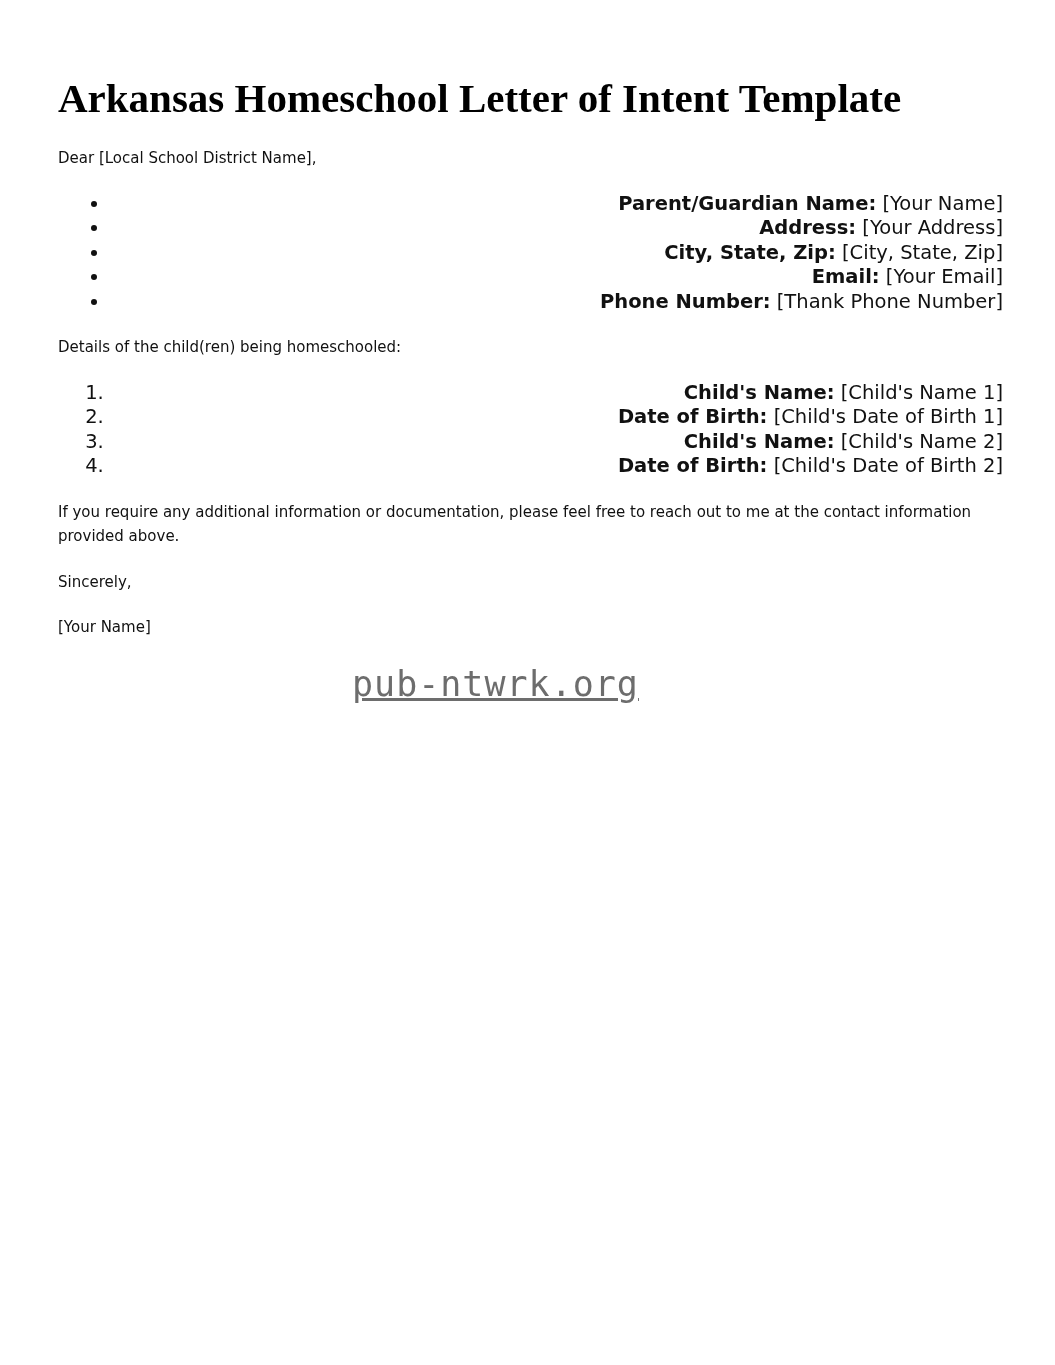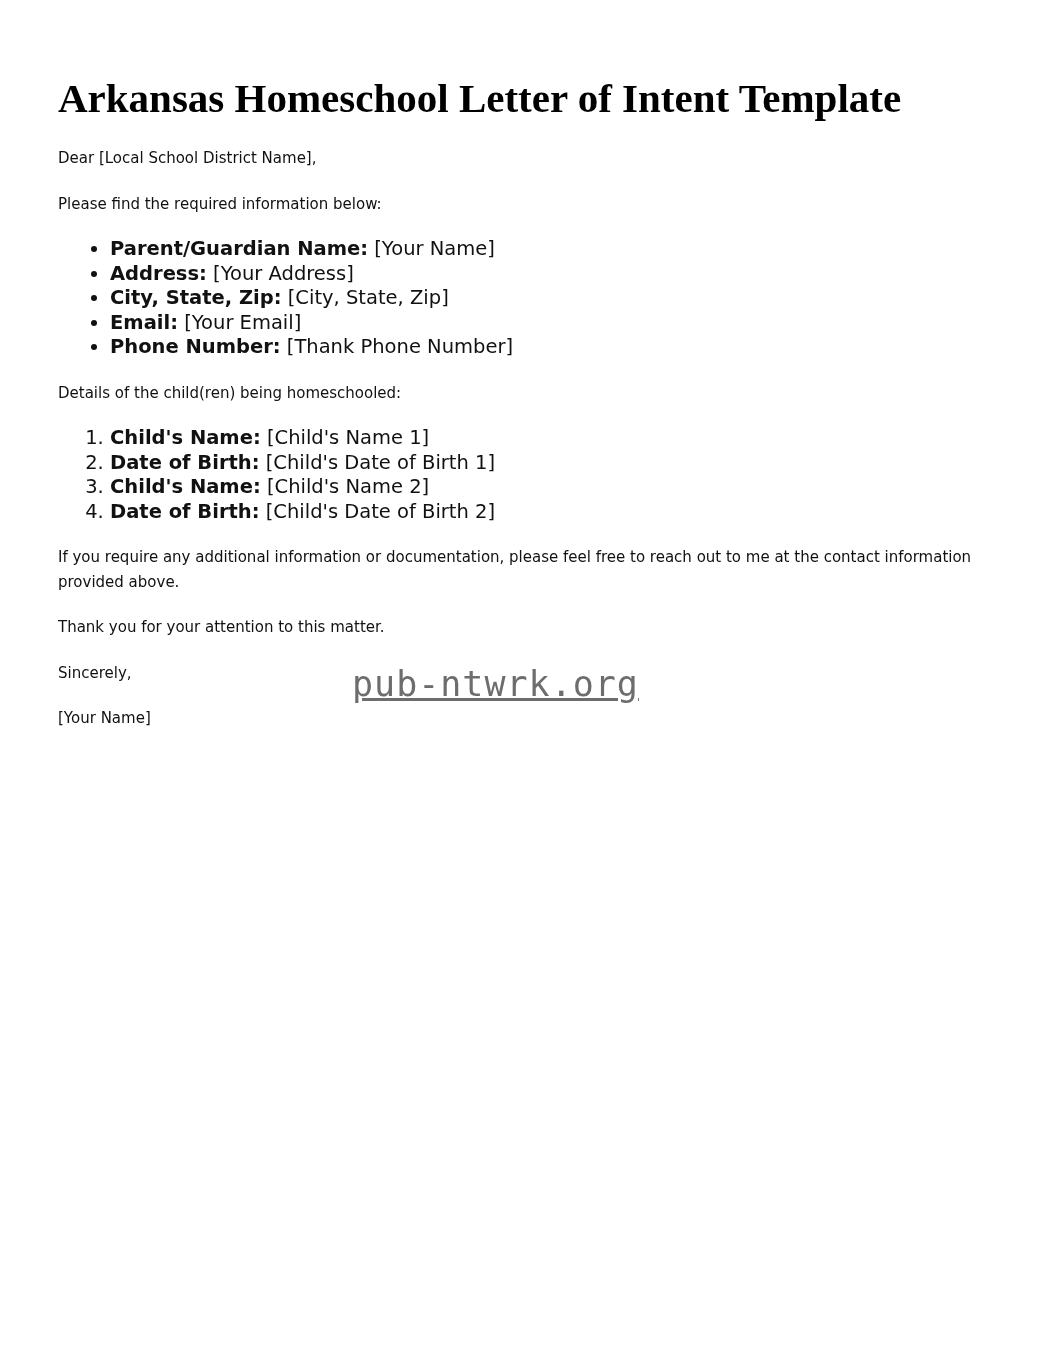--- a/index.html
+++ b/index.html
@@ -8,48 +8,46 @@
     font-family: "DejaVu Sans", sans-serif; color: #111111;
   }
   .page { position: absolute; left: 58px; top: 74px; width: 945px; }
   h1 {
     font-family: Liberation Serif, serif; font-weight: bold;
     font-size: 41px; line-height: 49px; margin: 0 0 23px 0; color: #000;
   }
   p { font-size: 15px; line-height: 24.5px; margin: 0 0 21px 0; }
   ul, ol { font-size: 19.5px; line-height: 24.5px; margin: 0 0 21px 0; padding-left: 52px; }
   ul { list-style: disc; }
-  li { margin: 0; }
+  li { margin: 0; text-align: right; }
   b { font-weight: bold; }
   .watermark {
     position: absolute; left: 352px; top: 664px;
     font-family: "DejaVu Sans Mono", monospace; font-size: 35px; line-height: 40px;
     color: rgba(60,60,60,0.75); letter-spacing: 1px; pointer-events: none; text-decoration: underline;
   }
 </style>
 </head>
 <body>
 
 <div class="page">
   <h1>Arkansas Homeschool Letter of Intent Template</h1>
   <p>Dear [Local School District Name],</p>
-  <p>Please find the required information below:</p>
   <ul>
     <li><b>Parent/Guardian Name:</b> <span>[Your Name]</span></li>
     <li><b>Address:</b> <span>[Your Address]</span></li>
     <li><b>City, State, Zip:</b> <span>[City, State, Zip]</span></li>
     <li><b>Email:</b> <span>[Your Email]</span></li>
     <li><b>Phone Number:</b> <span>[Thank Phone Number]</span></li>
   </ul>
   <p>Details of the child(ren) being homeschooled:</p>
   <ol>
     <li><b>Child's Name:</b> <span>[Child's Name 1]</span></li>
     <li><b>Date of Birth:</b> <span>[Child's Date of Birth 1]</span></li>
     <li><b>Child's Name:</b> <span>[Child's Name 2]</span></li>
     <li><b>Date of Birth:</b> <span>[Child's Date of Birth 2]</span></li>
   </ol>
   <p>If you require any additional information or documentation, please feel free to reach out to me at the contact information provided above.</p>
-  <p>Thank you for your attention to this matter.</p>
   <p>Sincerely,</p>
   <p>[Your Name]</p>
 </div>
 
 <div class="watermark">pub-ntwrk.org</div>
 
 </body></html>

